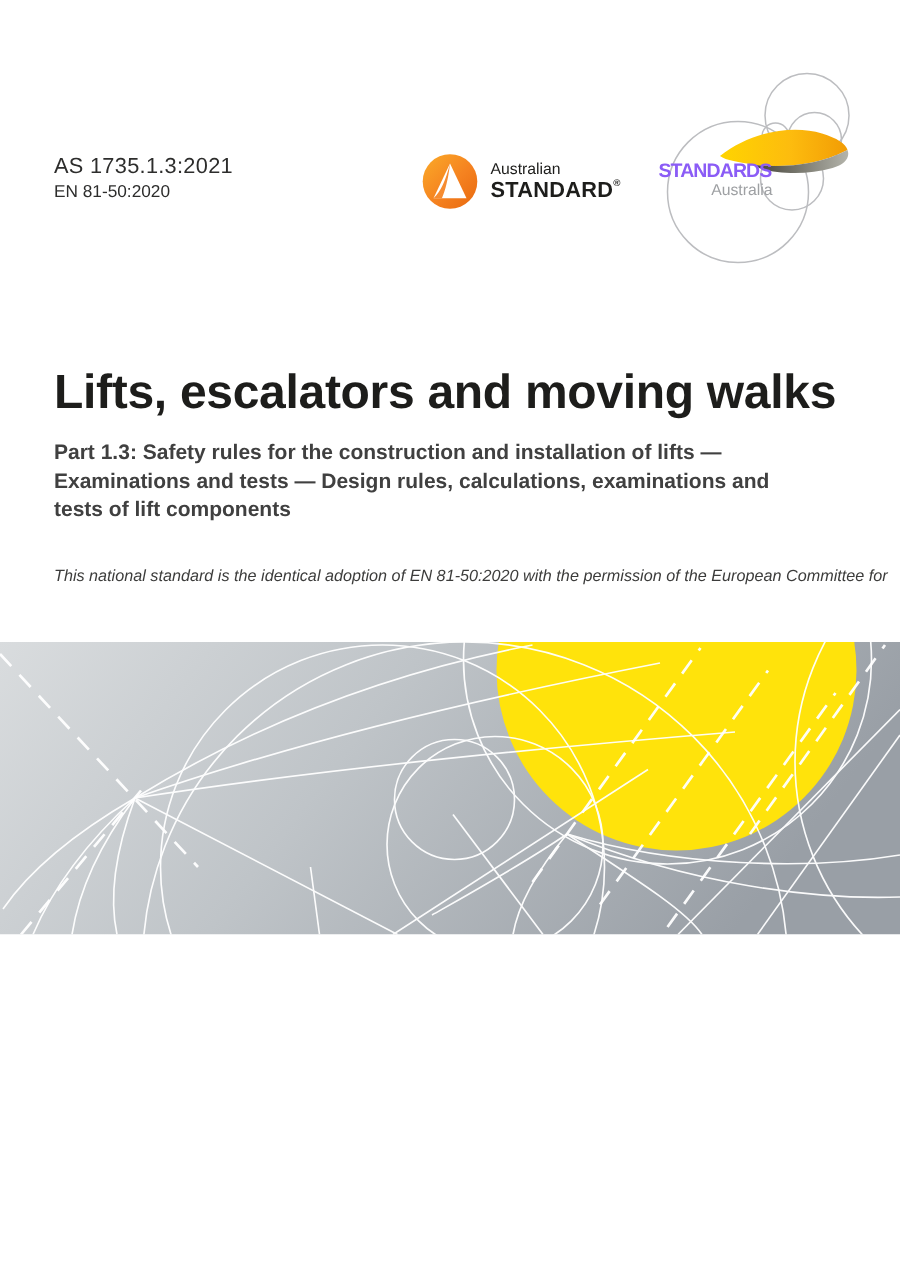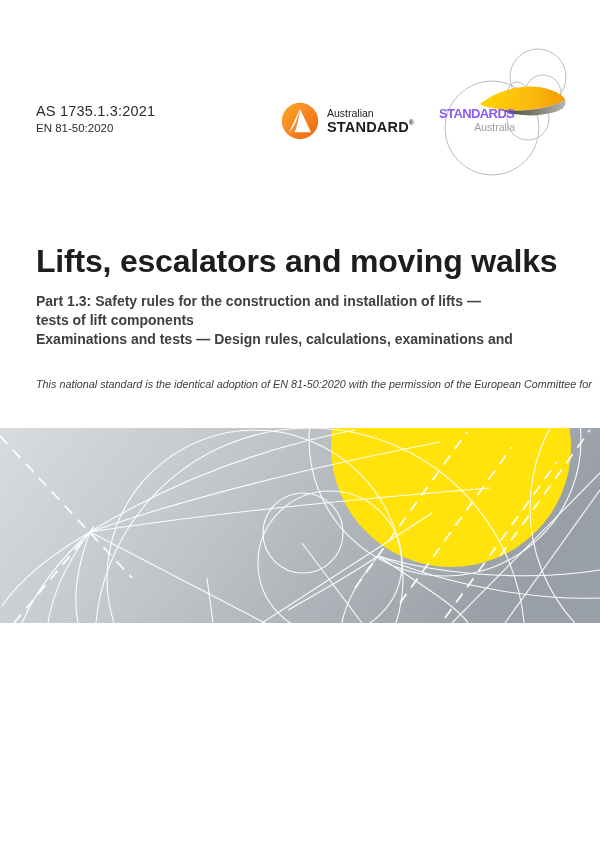--- a/index.html
+++ b/index.html
@@ -103,22 +103,22 @@
     <div class="sa-text">
       <div class="line1">STANDARDS</div>
       <div class="line2">Australia</div>
     </div>
   </div>
 
   <h1 class="title">Lifts, escalators and moving walks</h1>
 
   <div class="subtitle">
     <div>Part 1.3: Safety rules for the construction and installation of lifts —</div>
+    <div>Examinations and tests — Design rules, calculations, examinations and</div>
     <div>tests of lift components</div>
-    <div>Examinations and tests — Design rules, calculations, examinations and</div>
   </div>
 
   <div class="note">
     <div>This national standard is the identical adoption of EN 81-50:2020 with the permission of the European Committee for</div>
   </div>
 
   <div class="band">
     <svg width="600" height="195" viewBox="0 0 600 195">
       <defs>
         <linearGradient id="bandg" x1="0" y1="0" x2="1" y2="0.25">

